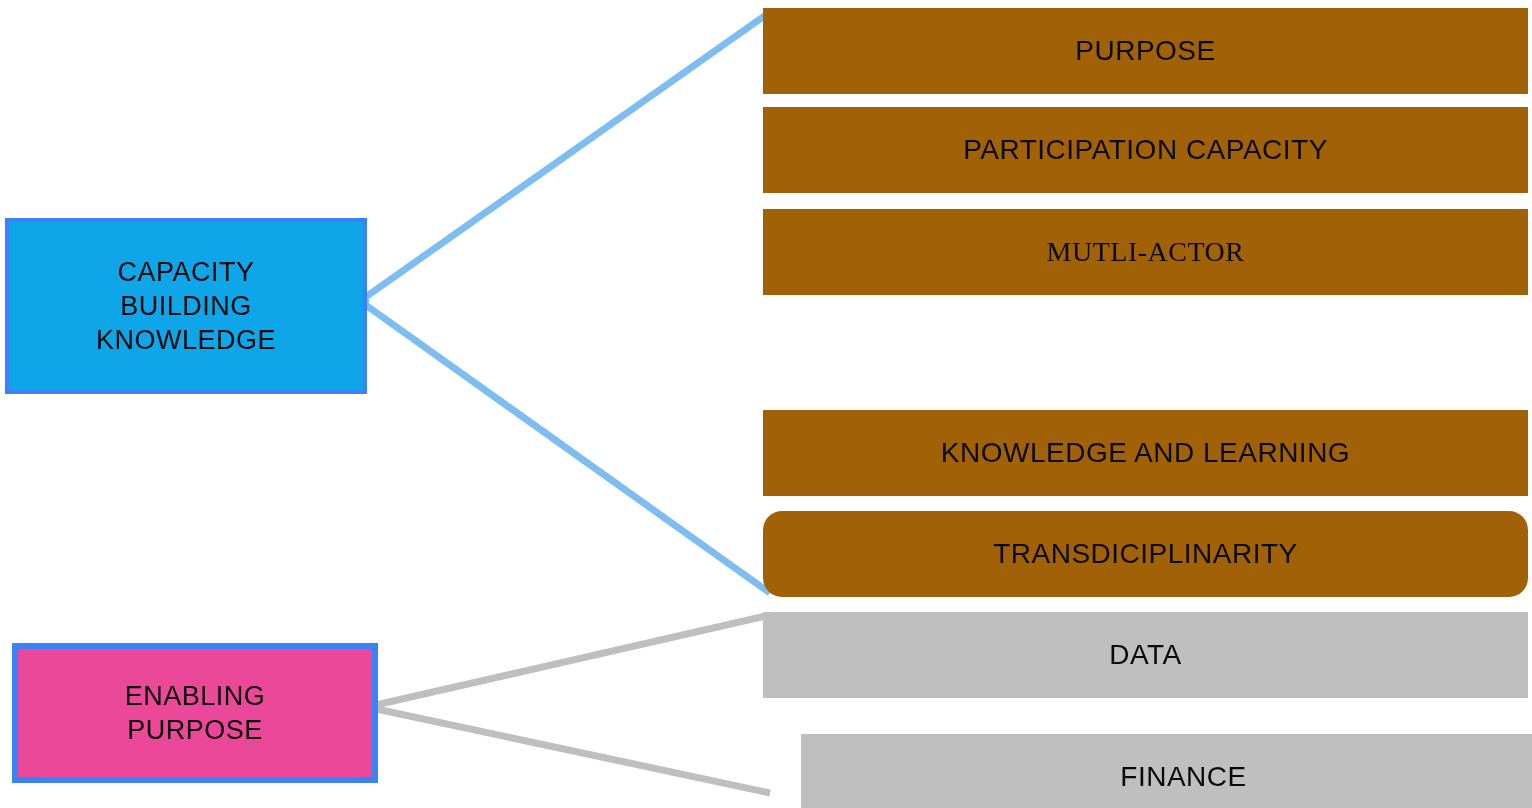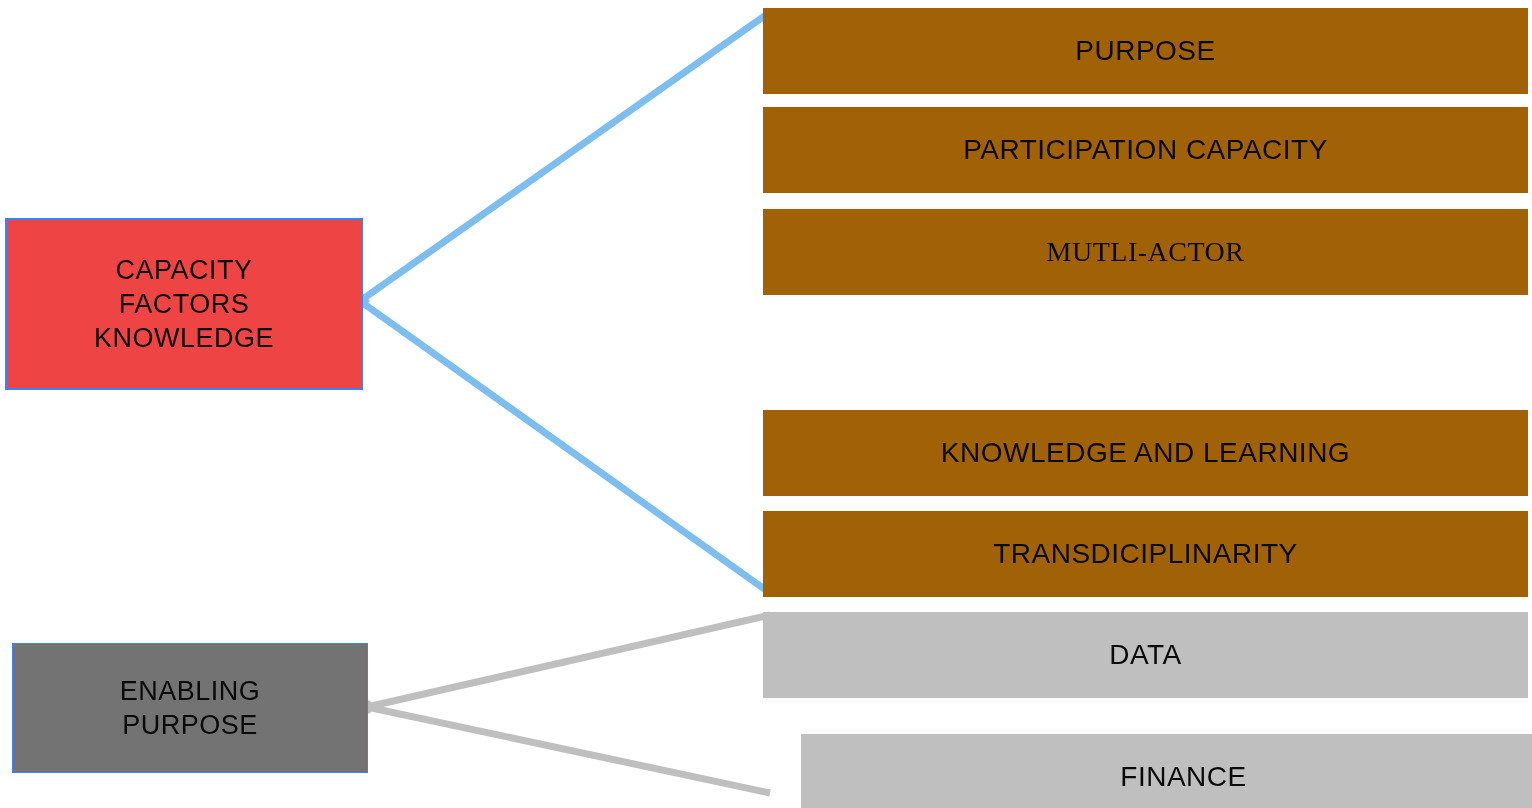--- a/index.html
+++ b/index.html
@@ -34,30 +34,30 @@
     text-align: center;
     font-size: 27px;
     line-height: 34px;
     letter-spacing: 0.5px;
   }
   #capacity-box {
     left: 5px;
     top: 218px;
     width: 354px;
     height: 168px;
-    background: #ef4444;
-    border: 2px solid #3b82f6;
+    background: #0ea5e9;
+    border: 4px solid #3b82f6;
   }
   #enabling-box {
     left: 12px;
     top: 643px;
     width: 354px;
     height: 128px;
-    background: #737373;
-    border: 1px solid #3b82f6;
+    background: #ec4899;
+    border: 6px solid #3b82f6;
   }
   .strip {
     position: absolute;
     left: 763px;
     width: 765px;
     height: 86px;
     z-index: 1;
     display: flex;
     align-items: center;
     justify-content: center;
@@ -65,21 +65,21 @@
     font-size: 28px;
     letter-spacing: 0.5px;
   }
   .strip.blue { background: #a16207; }
   .strip.gray { background: #bfbfbf; }
   #strip-purpose        { top: 8px;   }
   #strip-transformative { top: 107px; }
   #strip-multiactor     { top: 209px; font-family: Liberation Serif, serif; }
   #strip-participation  { top: 310px; }
   #strip-knowledge      { top: 410px; }
-  #strip-transdisc      { top: 511px; }
+  #strip-transdisc      { top: 511px; border-radius: 19px; }
   #strip-data           { top: 612px; }
   #strip-finance        { top: 734px; margin-left: 38px; }
 </style>
 </head>
 <body>
 
 <div id="canvas">
 
   <svg id="connector-layer" viewBox="0 0 1532 808" xmlns="http://www.w3.org/2000/svg">
 
@@ -87,21 +87,21 @@
     <line x1="360" y1="301" x2="770" y2="593" stroke-width="7" stroke-linecap="butt" stroke="#7dbdef"></line>
     <polygon points="362,293 370,301 362,309 354,301" fill="#7dbdef"></polygon>
 
     <line x1="367" y1="707" x2="770" y2="615" stroke-width="7" stroke-linecap="butt" stroke="#bfbfbf"></line>
     <line x1="367" y1="707" x2="770" y2="793" stroke-width="7" stroke-linecap="butt" stroke="#bfbfbf"></line>
     <polygon points="369,700 376,707 369,714 362,707" fill="#bfbfbf"></polygon>
   </svg>
 
   <div class="hub-box" id="capacity-box">
     <div>CAPACITY</div>
-    <div>FACTORS</div>
+    <div>BUILDING</div>
     <div>KNOWLEDGE</div>
   </div>
 
   <div class="hub-box" id="enabling-box">
     <div>ENABLING</div>
     <div>PURPOSE</div>
   </div>
 
   <div class="strip blue" id="strip-purpose">PURPOSE</div>
   <div class="strip blue" id="strip-transformative">PARTICIPATION CAPACITY</div>

